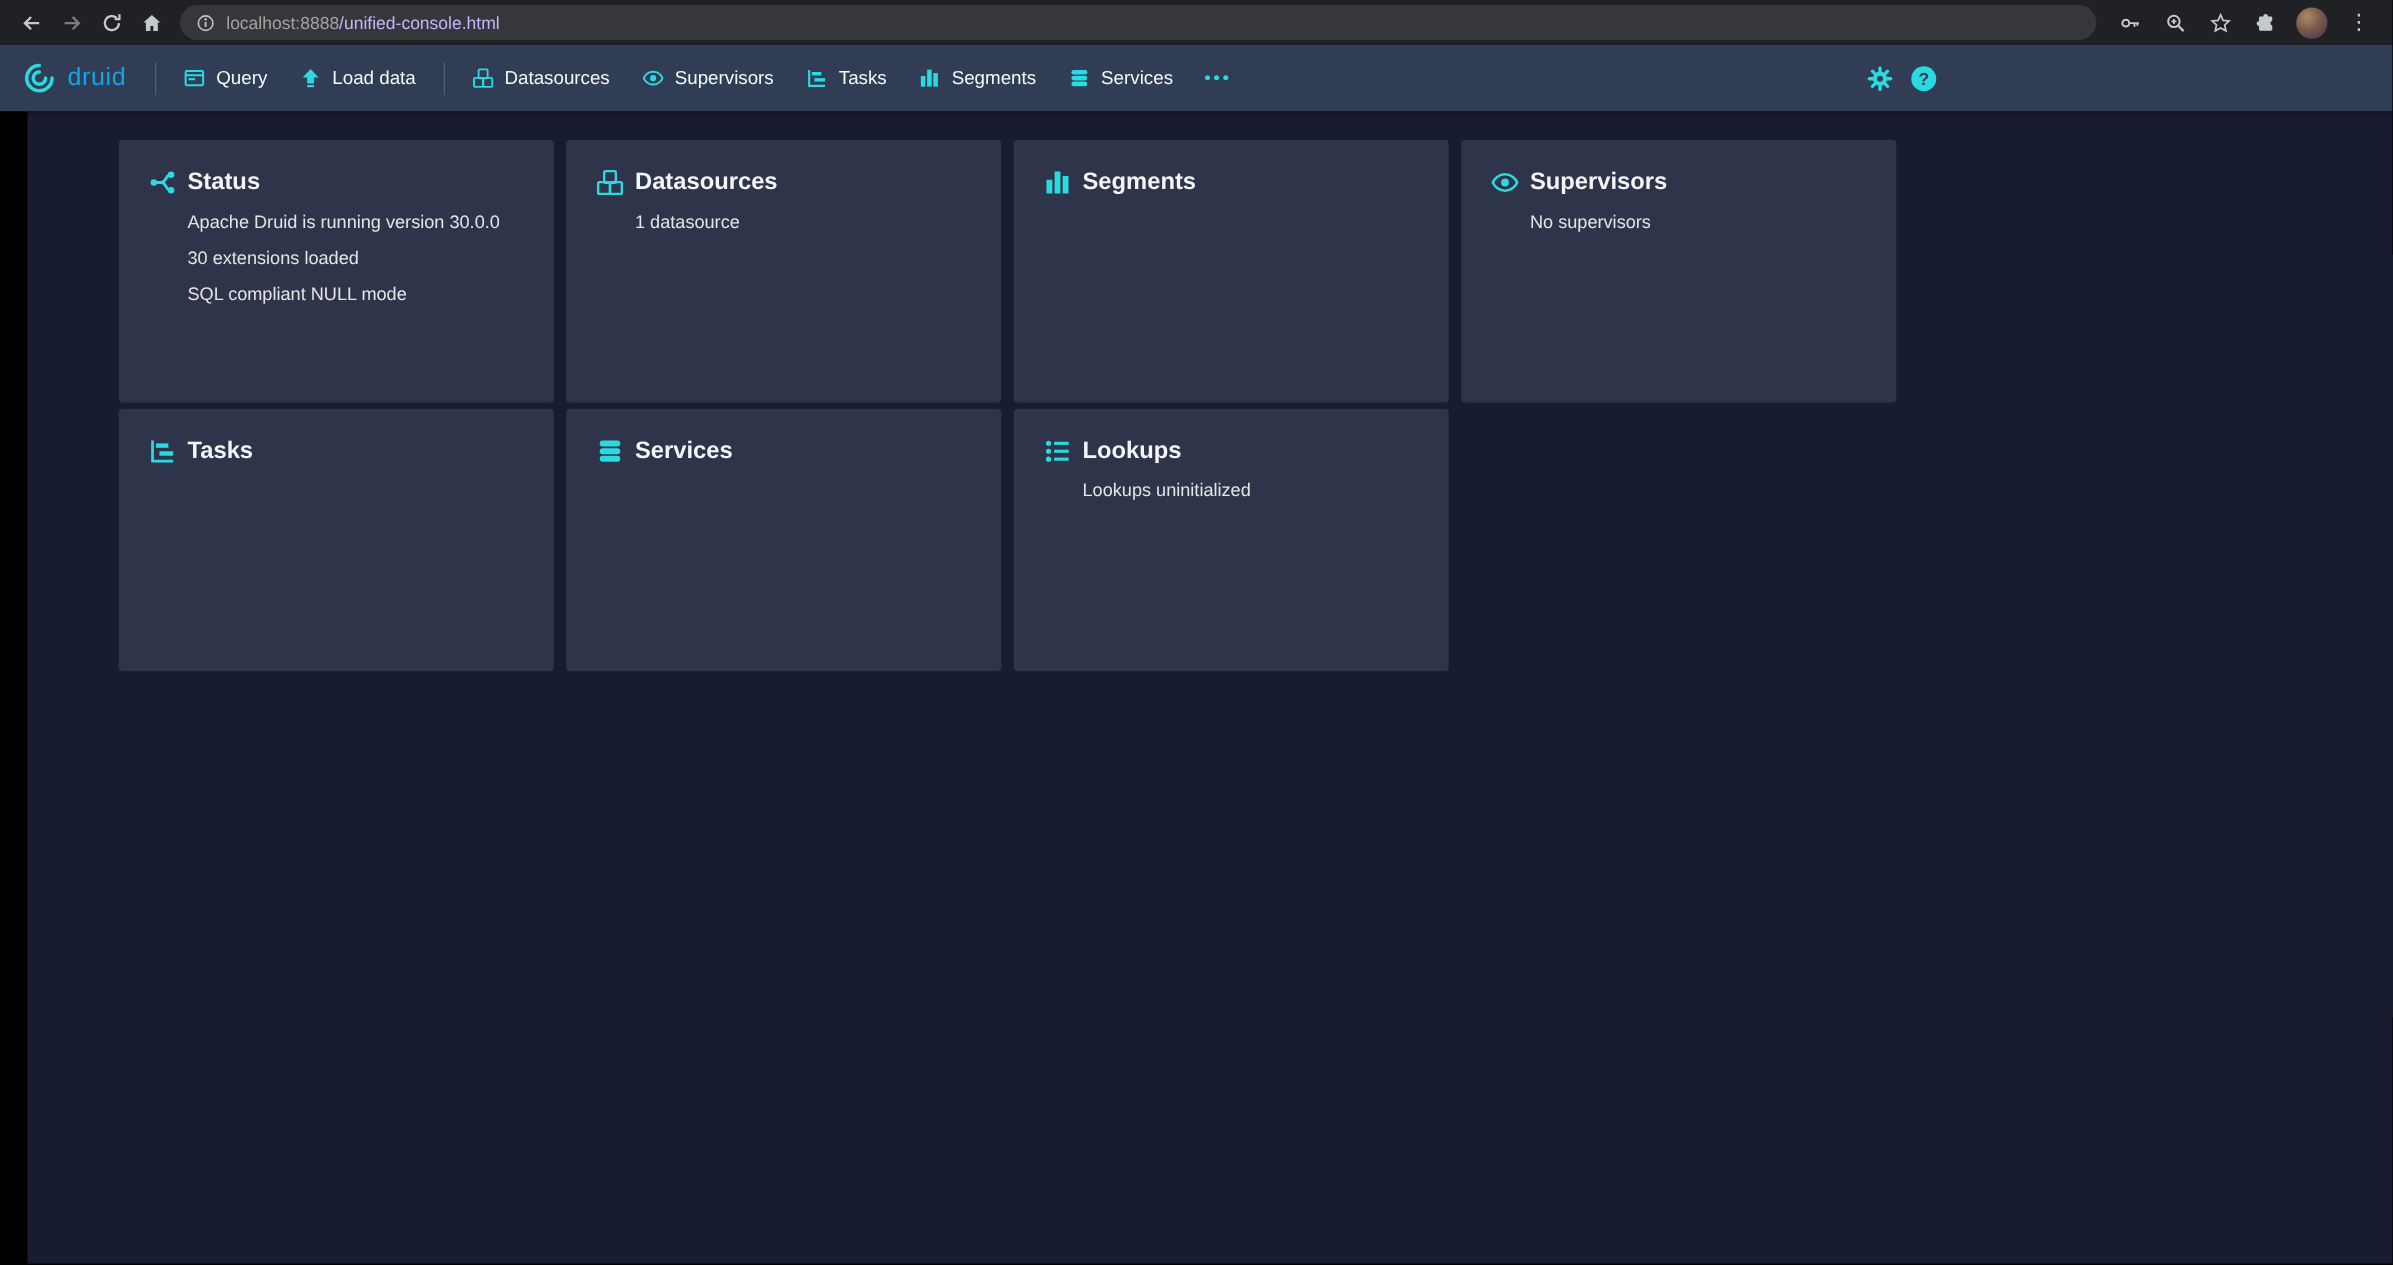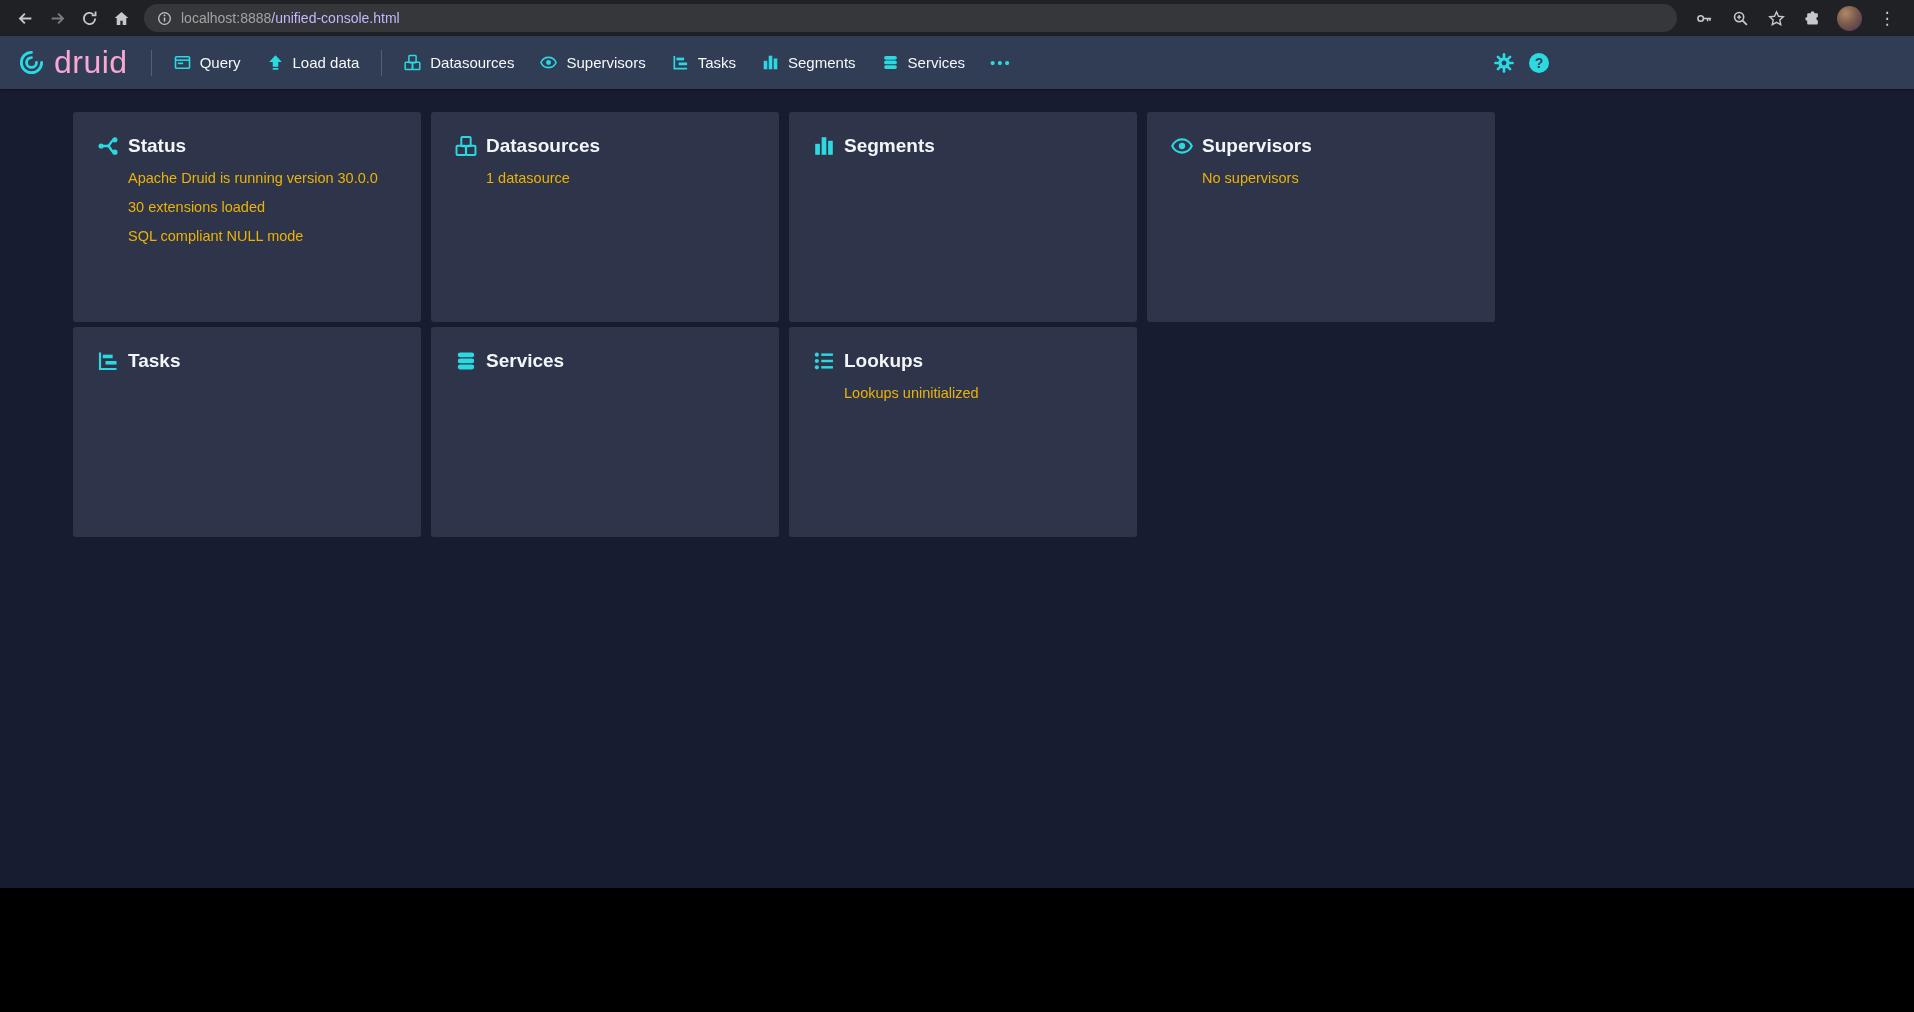--- a/index.html
+++ b/index.html
@@ -25,47 +25,47 @@
             background:radial-gradient(circle at 35% 30%, #b08968 0%, #7a5a4a 45%, #43305c 100%);
             cursor:pointer; }
   .dots { color:#c6c9cc; font-size:17px; letter-spacing:0; }
 
   
   .navbar { height:53px; background:#313c55; display:flex; align-items:center;
             padding:0 0 0 18px; position:relative; box-shadow:0 1px 3px rgba(0,0,0,.4); }
   .brand { display:flex; align-items:center; gap:9px; padding-right:14px; cursor:pointer; }
   .brand .logo { width:27px; height:27px; color:#2bd9e1; display:flex; }
   .brand .logo svg { width:27px; height:27px; }
-  .brand-text { color:#f9a8d4; font-size:32px; letter-spacing:.5px; }
+  .brand-text { color:#0ea5e9; font-size:20px; letter-spacing:.5px; }
   .nav-divider { width:1px; height:26px; background:rgba(255,255,255,.18); margin:0 9px; }
   .nav-item { display:flex; align-items:center; gap:9px; padding:0 13px; height:67px;
               color:#f5f8fa; font-size:15px; cursor:pointer; }
   .nav-item .nicon { color:#2bd9e1; display:flex; }
   .nav-item .nicon svg { width:17px; height:17px; }
   .nav-more { color:#2bd9e1; font-size:15px; letter-spacing:2px; padding:0 12px; height:53px;
               display:flex; align-items:center; cursor:pointer; }
   .navbar-right { position:absolute; left:1493px; top:0; height:53px;
                   display:flex; align-items:center; gap:14px; }
   .gear-btn { width:22px; height:22px; color:#2bd9e1; display:flex; cursor:pointer; }
   .gear-btn svg { width:22px; height:22px; }
   .help-btn { width:20px; height:20px; border-radius:50%; background:#2bd9e1; color:#313c55;
               font-size:14px; font-weight:bold; display:flex; align-items:center;
               justify-content:center; cursor:pointer; }
 
   
-  .content { background:#181c30; height:799px; padding:23px 0 0 73px; }
+  .content { background:#181c30; height:922px; padding:23px 0 0 73px;margin-left:22px; }
   .grid { display:grid; grid-template-columns:repeat(4,348px); gap:5px 10px; }
   .card { background:#2e3449; border-radius:3px; height:210px; padding:23px 24px;
           cursor:pointer; }
   .card-header { display:flex; align-items:center; gap:9px; }
   .card-icon { width:22px; height:22px; color:#2bd9e1; flex:0 0 auto; display:flex; }
   .card-icon svg { width:22px; height:22px; }
   .card-title { font-size:19px; font-weight:600; color:#f2f6f9; }
   .card-lines { margin:13px 0 0 31px; }
-  .card-line { color:#eab308; font-size:14.5px; line-height:17px; margin-bottom:12px; }
+  .card-line { color:#e5e5e5; font-size:14.5px; line-height:17px; margin-bottom:12px; }
 
   .bottom-strip { height:17px; background:#000; }
 </style>
 </head>
 <body>
 
 <div class="toolbar">
   <div class="tb-btn">
     <svg viewBox="0 0 16 16">
         <path d="M13.5 8 H3.2 M7.4 3.4 L2.8 8 L7.4 12.6" fill="none" stroke="currentColor" stroke-width="1.8"></path>

